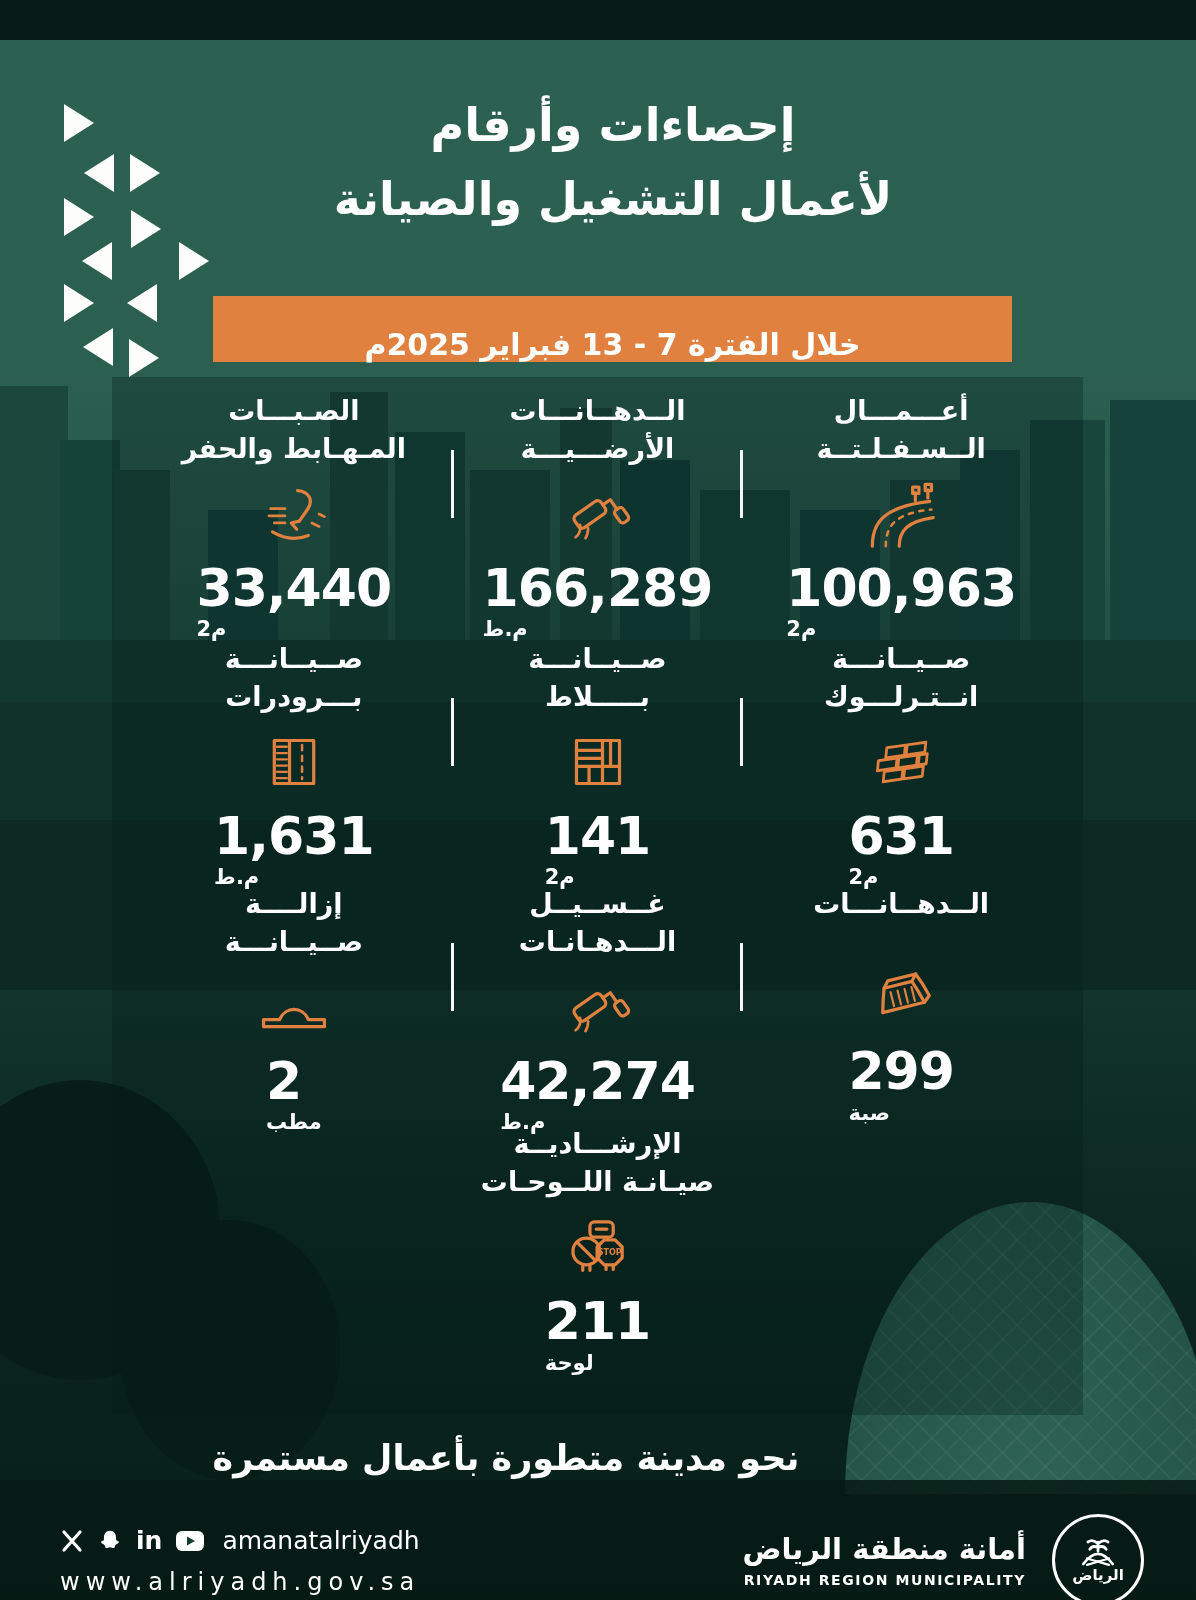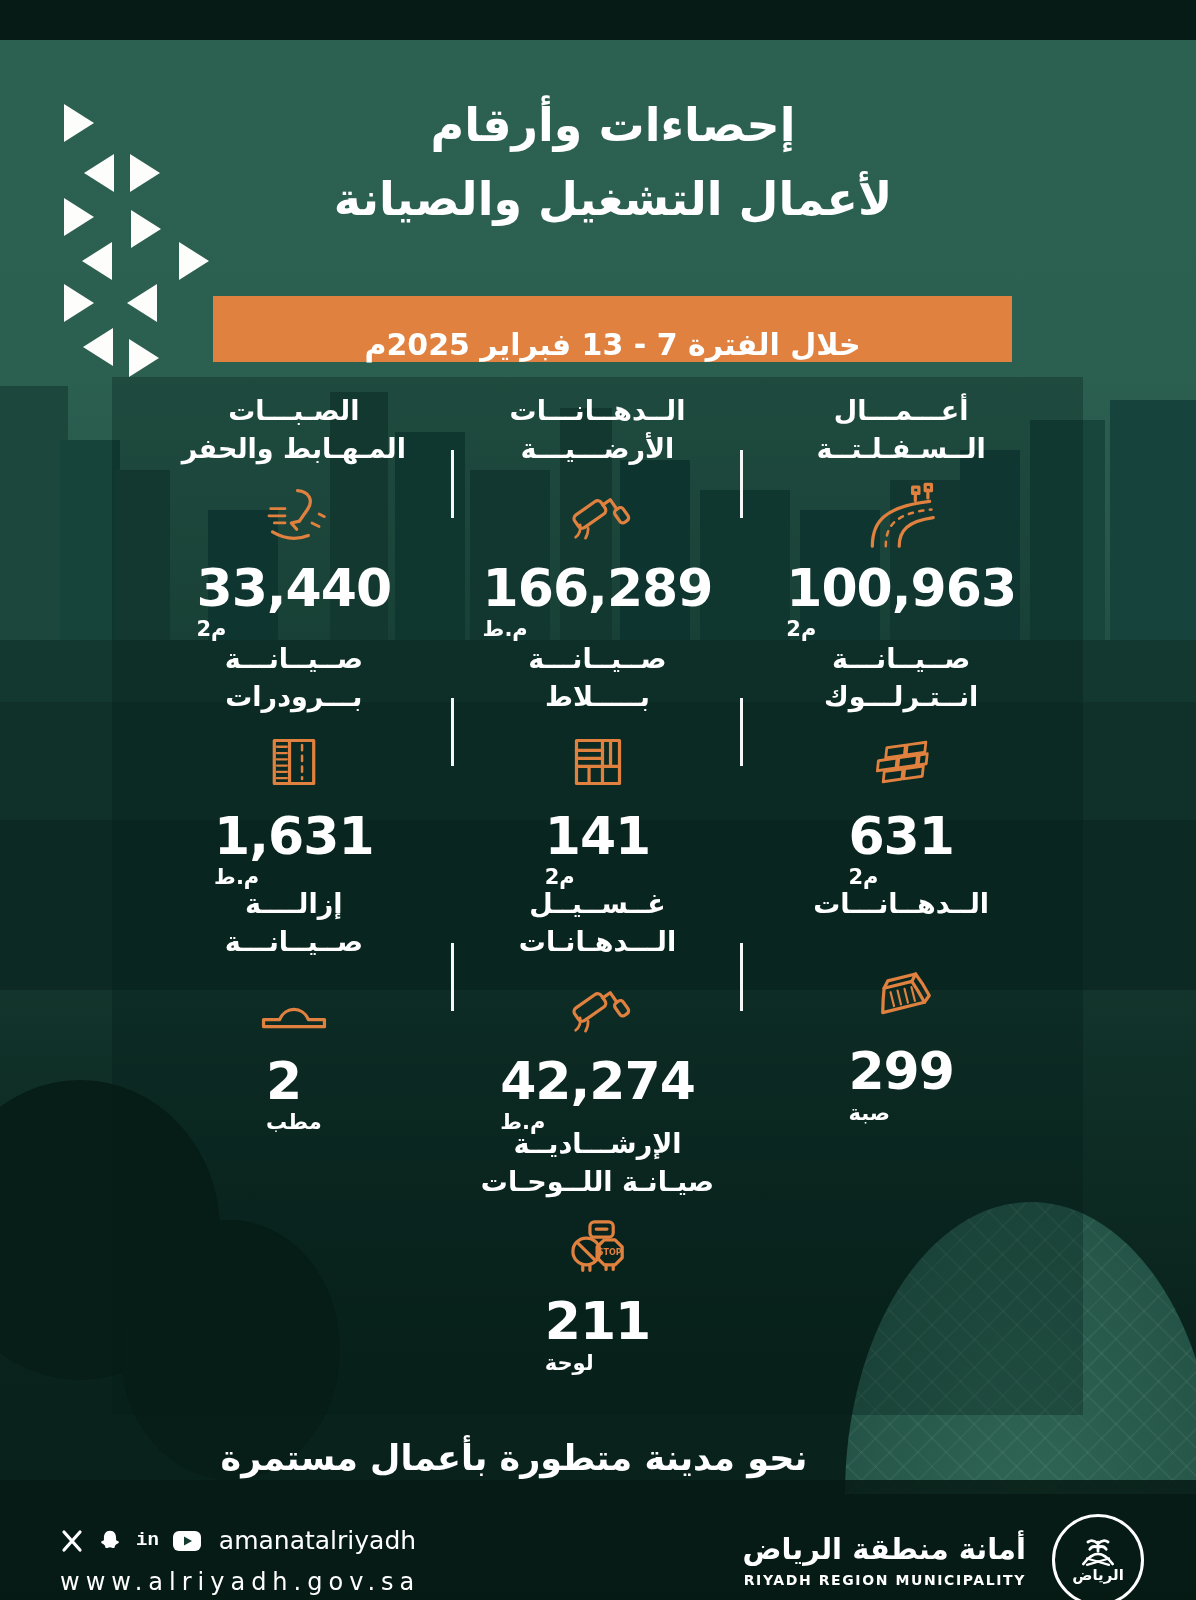--- a/index.html
+++ b/index.html
@@ -45,26 +45,26 @@
   .row4 .cell{flex:0 0 320px;}
   .lbl{direction:rtl;font-size:27px;font-weight:700;line-height:1.42;height:84px;}
   .ic{height:86px;display:flex;align-items:center;justify-content:center;margin-top:2px;}
   .ic svg{stroke:#E0813F;fill:none;stroke-width:3.6;stroke-linecap:round;stroke-linejoin:round;}
   .numwrap{display:inline-block;text-align:left;margin-top:4px;}
   .val{direction:ltr;font-size:52px;font-weight:700;letter-spacing:-1px;line-height:1.05;}
   .unit{direction:rtl;text-align:left;font-size:21px;font-weight:700;margin-top:2px;}
   .vdiv{position:absolute;top:58px;width:3px;height:68px;background:#f4f7f6;}
   .vdiv.d1{left:339px;} .vdiv.d2{left:628px;}
   
-  .tagline{position:absolute;left:16px;top:1398px;width:956px;text-align:center;
+  .tagline{position:absolute;left:8px;top:1398px;width:956px;text-align:center;
     font-size:35px;font-weight:700;direction:rtl;z-index:3;padding-left:20px;}
   .social{position:absolute;left:60px;top:1486px;display:flex;align-items:center;gap:13px;z-index:3;direction:ltr;}
   .social svg{display:block;}
   .handle{font-size:25px;font-weight:400;margin-left:4px;}
-  .linkedin{font-size:19px;font-weight:800;line-height:1;font-family:Liberation Mono, monospace;}
+  .linkedin{font-size:25px;font-weight:800;line-height:1;}
   .website{position:absolute;left:60px;top:1528px;font-size:24px;letter-spacing:6px;z-index:3;}
   .orgblock{position:absolute;right:170px;top:1492px;text-align:right;z-index:3;}
   .org-ar{font-size:29px;font-weight:700;direction:rtl;}
   .org-en{font-size:14px;font-weight:700;letter-spacing:1.6px;margin-top:6px;}
   .emblem{position:absolute;right:52px;top:1474px;width:86px;height:86px;border:3px solid #fff;
     border-radius:50%;z-index:3;display:flex;align-items:center;justify-content:center;flex-direction:column;}
   .emblem svg{stroke:#fff;fill:none;stroke-width:3;stroke-linecap:round;}
   .emblem .em-txt{font-size:15px;font-weight:700;direction:rtl;margin-top:-4px;}
   .sign-text{fill:#E0813F;stroke:none;font-weight:700;font-size:9px;font-family:"DejaVu Sans",sans-serif;text-anchor:middle;}
 </style>

